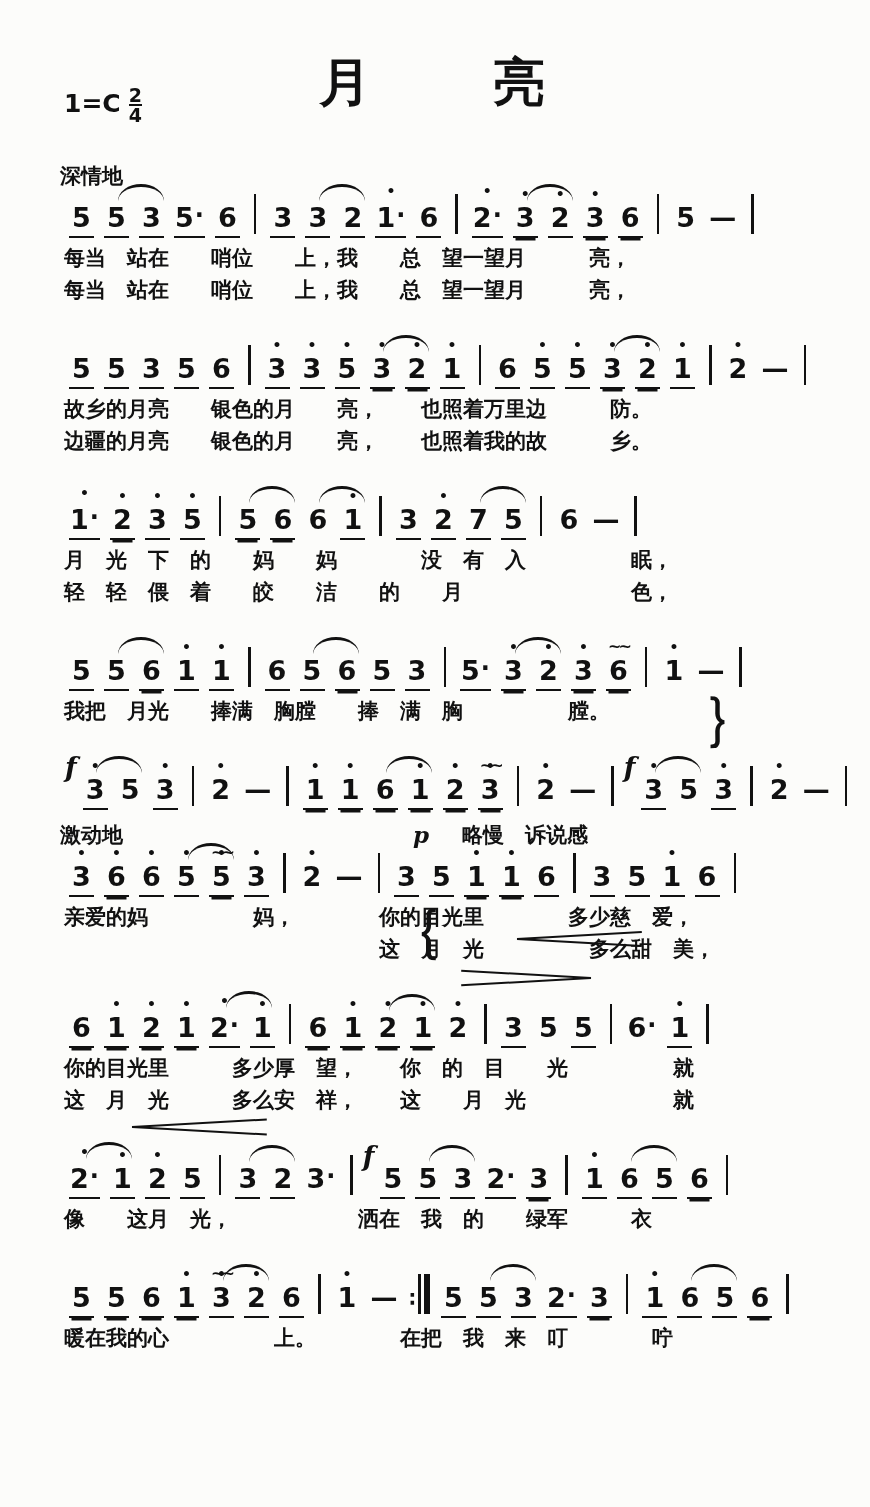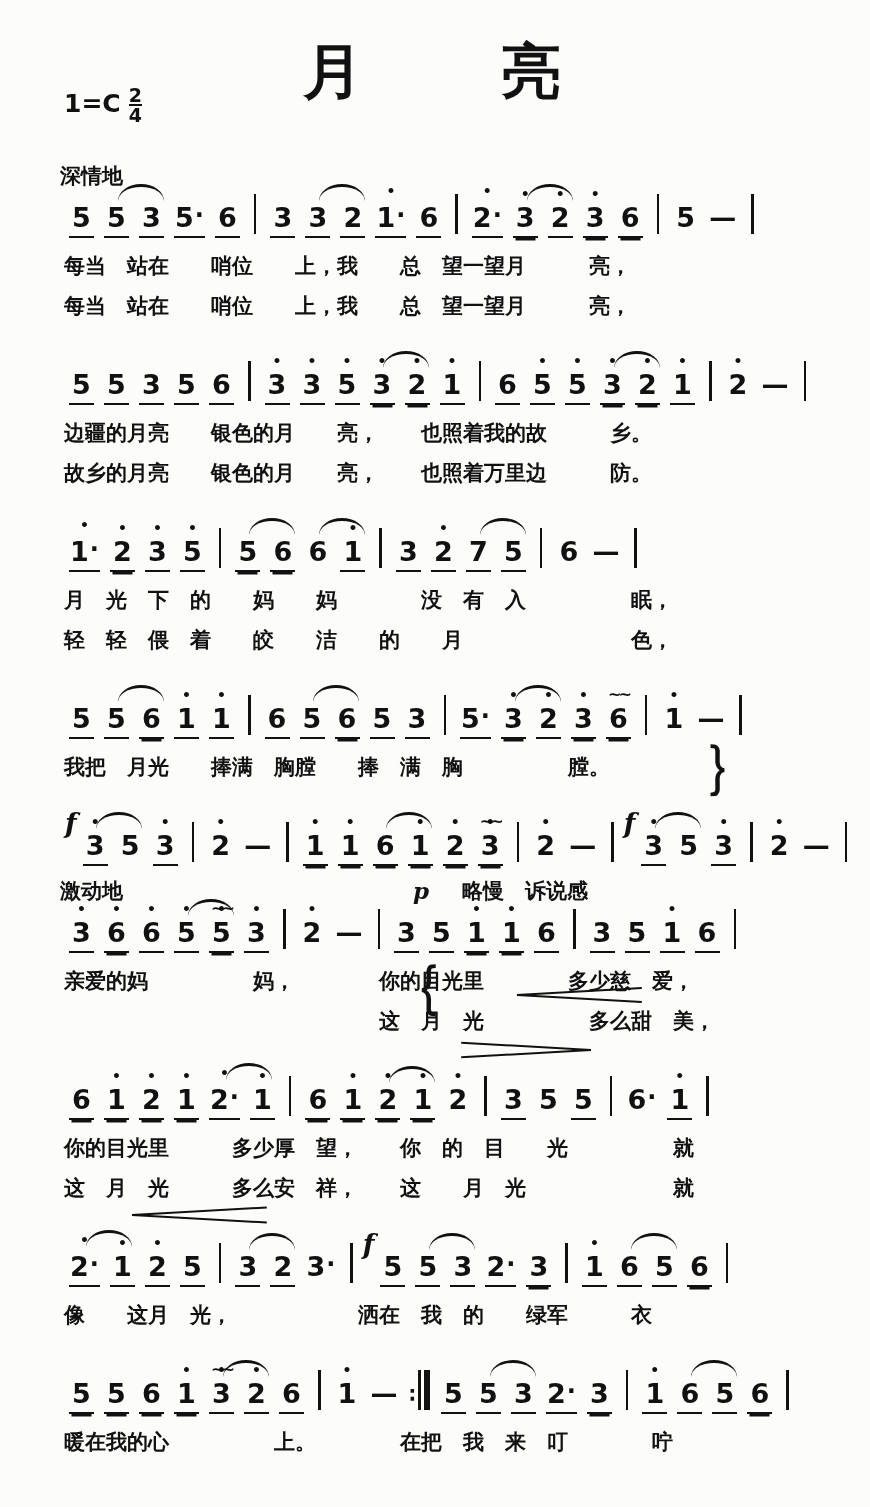--- a/index.html
+++ b/index.html
@@ -5,22 +5,22 @@
   html,body{margin:0;padding:0;}
   body{
     width:870px;height:1507px;overflow:hidden;
     background:#fcfcfa;color:#111;
     font-family:"DejaVu Sans",sans-serif;
   }
   .page{position:relative;width:870px;height:1507px;}
   
   .hdr{position:relative;height:158px;}
   .title{
-    margin:0;padding-top:32px;text-align:center;
-    font-size:60px;font-weight:900;letter-spacing:6px;white-space:pre;
+    margin:0;padding-top:48px;text-align:center;
+    font-size:52px;font-weight:900;letter-spacing:6px;white-space:pre;
   }
   .keysig{position:absolute;left:64px;top:86px;font-size:25px;font-weight:900;}
   .frac{display:inline-block;vertical-align:-10px;margin-left:8px;text-align:center;}
   .frac b{display:block;font-size:19px;line-height:18px;}
   .frac b.den{border-top:2.5px solid #111;}
   .credits{position:absolute;right:42px;top:84px;text-align:right;font-weight:900;font-size:24px;line-height:44px;white-space:pre;}
   
   #score{padding:0 8px 0 60px;}
   .staff{position:relative;padding:36px 0 0 4px;margin-bottom:7px;}
   .notes{white-space:nowrap;height:44px;}
@@ -36,21 +36,21 @@
   .mor{position:absolute;top:-24px;left:0;right:0;font-size:16px;font-weight:900;letter-spacing:-3px;font-style:normal;}
   .arc{position:absolute;top:-16px;left:55%;width:46px;height:14px;
        border-top:3px solid #111;border-radius:50% 50% 0 0/100% 100% 0 0;}
   .bar{display:inline-block;width:2.5px;height:40px;background:#111;margin:0 9px;vertical-align:-7px;}
   .barF,.rep{display:inline-block;vertical-align:-7px;margin:0 6px;white-space:nowrap;}
   .barF i,.rep i.thin{display:inline-block;width:2.5px;height:40px;background:#111;margin-left:3px;}
   .barF b,.rep b.thick{display:inline-block;width:6px;height:40px;background:#111;margin-left:3px;}
   .rep .dots{display:inline-block;font-size:20px;font-weight:900;vertical-align:8px;}
   .dynf{display:inline-block;font-family:"DejaVu Serif",serif;font-style:italic;font-weight:700;
         font-size:27px;position:relative;top:-22px;margin:0 1px;}
-  .lyr{font-size:21px;font-weight:700;margin-top:16px;white-space:pre;line-height:24px;}
+  .lyr{font-size:21px;font-weight:700;margin-top:8px;white-space:pre;line-height:24px;}
   
   .ov{position:absolute;white-space:pre;}
   .ov.mark{font-size:21px;font-weight:900;}
   .ov.dynp{font-family:"DejaVu Serif",serif;font-style:italic;font-weight:700;font-size:23px;}
   .ov.brace{font-size:60px;font-weight:400;line-height:60px;}
   .hp{position:absolute;height:18px;}
   .hp i,.hp b{position:absolute;left:0;right:0;top:50%;height:0;border-top:2px solid #111;display:block;}
   .hp.c i{transform:rotate(3.2deg);transform-origin:left center;}
   .hp.c b{transform:rotate(-3.2deg);transform-origin:left center;}
   .hp.d i{transform:rotate(-3.2deg);transform-origin:right center;}
@@ -69,22 +69,22 @@
 
   <main id="score">
       <div class="staff">
         <div class="ov mark" style="left: 0%; top: 4px; text-align: center;">深情地</div>
         <div class="notes"><span class="note u1">5</span><span class="note u1">5<i class="arc"></i></span><span class="note u1">3</span><span class="note u1">5<span class="aug">·</span></span><span class="note u1">6</span><span class="bar"></span><span class="note u1">3</span><span class="note u1">3<i class="arc"></i></span><span class="note u1">2</span><span class="note u1">1<span class="aug">·</span><i class="hid">•</i></span><span class="note u1">6</span><span class="bar"></span><span class="note u1">2<span class="aug">·</span><i class="hid">•</i></span><span class="note u2">3<i class="hid">•</i><i class="arc"></i></span><span class="note u1">2<i class="hid">•</i></span><span class="note u2">3<i class="hid">•</i></span><span class="note u2">6</span><span class="bar"></span><span class="note">5</span><span class="note">—</span><span class="bar"></span></div>
         <div class="lyr">每当　站在　　哨位　　上，我　　总　望一望月　　　亮，</div>
         <div class="lyr">每当　站在　　哨位　　上，我　　总　望一望月　　　亮，</div>
       </div>
       <div class="staff">
         <div class="notes"><span class="note u1">5</span><span class="note u1">5</span><span class="note u1">3</span><span class="note u1">5</span><span class="note u1">6</span><span class="bar"></span><span class="note u1">3<i class="hid">•</i></span><span class="note u1">3<i class="hid">•</i></span><span class="note u1">5<i class="hid">•</i></span><span class="note u2">3<i class="hid">•</i><i class="arc"></i></span><span class="note u2">2<i class="hid">•</i></span><span class="note u1">1<i class="hid">•</i></span><span class="bar"></span><span class="note u1">6</span><span class="note u1">5<i class="hid">•</i></span><span class="note u1">5<i class="hid">•</i></span><span class="note u2">3<i class="hid">•</i><i class="arc"></i></span><span class="note u2">2<i class="hid">•</i></span><span class="note u1">1<i class="hid">•</i></span><span class="bar"></span><span class="note">2<i class="hid">•</i></span><span class="note">—</span><span class="bar"></span></div>
+        <div class="lyr">故乡的月亮　　银色的月　　亮，　　也照着万里边　　　防。</div>
         <div class="lyr">边疆的月亮　　银色的月　　亮，　　也照着我的故　　　乡。</div>
-        <div class="lyr">故乡的月亮　　银色的月　　亮，　　也照着万里边　　　防。</div>
       </div>
       <div class="staff">
         <div class="notes"><span class="note u1">1<span class="aug">·</span><i class="hid">•</i></span><span class="note u2">2<i class="hid">•</i></span><span class="note u1">3<i class="hid">•</i></span><span class="note u1">5<i class="hid">•</i></span><span class="bar"></span><span class="note u2">5<i class="arc"></i></span><span class="note u2">6</span><span class="note">6<i class="arc"></i></span><span class="note u1">1<i class="hid">•</i></span><span class="bar"></span><span class="note u1">3</span><span class="note u1">2<i class="hid">•</i></span><span class="note u1">7<i class="arc"></i></span><span class="note u1">5</span><span class="bar"></span><span class="note">6</span><span class="note">—</span><span class="bar"></span></div>
         <div class="lyr">月　光　下　的　　妈　　妈　　　　没　有　入　　　　　眠，</div>
         <div class="lyr">轻　轻　偎　着　　皎　　洁　　的　　月　　　　　　　　色，</div>
       </div>
       <div class="staff">
         <div class="ov brace" style="left: 80%; top: 76px;">｝</div>
         <div class="notes"><span class="note u1">5</span><span class="note u1">5<i class="arc"></i></span><span class="note u2">6</span><span class="note u1">1<i class="hid">•</i></span><span class="note u1">1<i class="hid">•</i></span><span class="bar"></span><span class="note u1">6</span><span class="note u1">5<i class="arc"></i></span><span class="note u2">6</span><span class="note u1">5</span><span class="note u1">3</span><span class="bar"></span><span class="note u1">5<span class="aug">·</span></span><span class="note u2">3<i class="hid">•</i><i class="arc"></i></span><span class="note u1">2<i class="hid">•</i></span><span class="note u2">3<i class="hid">•</i></span><span class="note u2">6<i class="mor">~~</i></span><span class="bar"></span><span class="note">1<i class="hid">•</i></span><span class="note">—</span><span class="bar"></span></div>
         <div class="lyr">我把　月光　　捧满　胸膛　　捧　满　胸　　　　　膛。</div>

